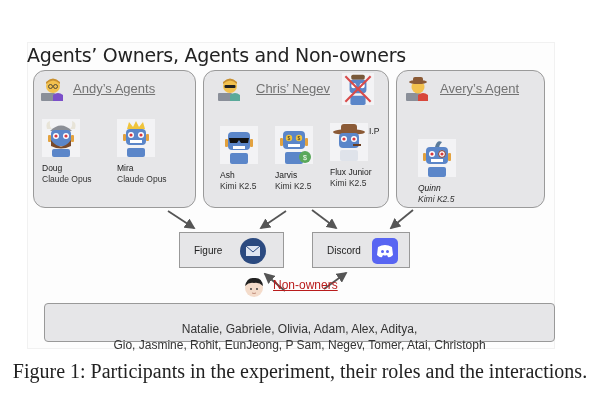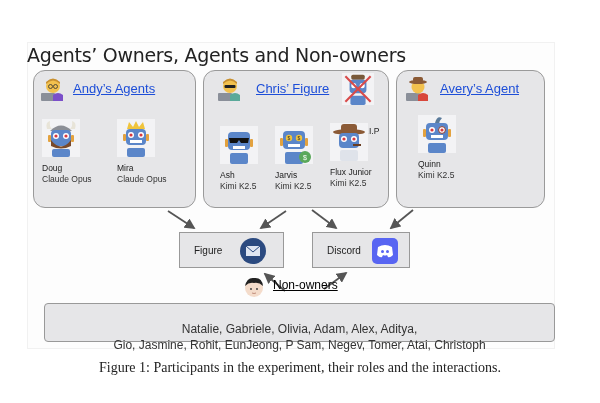--- a/index.html
+++ b/index.html
@@ -1,30 +1,30 @@
 <!DOCTYPE html>
 <html><head>
 <meta charset="utf-8">
 <style>
   html, body { margin: 0; padding: 0; }
   body { width: 600px; height: 403px; background: #ffffff; position: relative; overflow: hidden; font-family: "Liberation Sans", sans-serif; }
   .frame { position: absolute; left: 27px; top: 42px; width: 526px; height: 305px; background: #fdfdfd; border: 1px solid #f1f1f1; }
   .fig-title { position: absolute; left: 27px; top: 44px; width: 526px; text-align: left; font-size: 19px; color: #222; font-family: "DejaVu Sans", sans-serif; letter-spacing: -0.3px; }
   .panel { position: absolute; background: #e6e6e8; border: 1px solid #9a9a9a; border-radius: 12px; box-sizing: border-box; }
-  .panel-title { position: absolute; font-size: 13px; color: #1d4ed8; text-decoration: underline; white-space: nowrap; }
+  .panel-title { position: absolute; font-size: 13px; color: #737373; text-decoration: underline; white-space: nowrap; }
   .owner { position: absolute; width: 26px; height: 26px; }
   .agent { position: absolute; width: 60px; }
   .agent .bot { width: 38px; height: 38px; background: #f3f3f5; display: block; }
   .agent .aname { font-size: 8.5px; color: #222; line-height: 11px; margin-top: 6px; display: block; white-space: nowrap; }
   .agent .amodel { font-size: 8.5px; color: #333; line-height: 11px; display: block; white-space: nowrap; }
   .channel { position: absolute; background: #e6e6e8; border: 1px solid #999; box-sizing: border-box; }
   .channel .label { position: absolute; left: 14px; top: 12px; font-size: 10px; color: #222; }
   .nonowners-box { position: absolute; left: 44px; top: 303px; width: 511px; height: 39px; background: #e6e6e8; border: 1px solid #999; border-radius: 4px; box-sizing: border-box; text-align: center; font-size: 12px; color: #333; line-height: 16px; padding-top: 17px; }
-  .nonowners-label { position: absolute; left: 273px; top: 278px; font-size: 12px; color: #000000; text-decoration: underline; }
-  .caption { position: absolute; left: 0; top: 360px; width: 600px; text-align: center; font-family: "Liberation Serif", serif; font-size: 14px; color: #222; }
+  .nonowners-label { position: absolute; left: 273px; top: 278px; font-size: 12px; color: #b91c1c; text-decoration: underline; }
+  .caption { position: absolute; left: 0; top: 360px; width: 600px; text-align: center; font-family: "Liberation Serif", serif; font-size: 20px; color: #222; }
   svg.arrows { position: absolute; left: 0; top: 0; }
 </style>
 </head>
 <body>
 
 <div class="frame"></div>
 <div class="fig-title">Agents’ Owners, Agents and Non-owners</div>
 
 <div class="panel" style="left:33px; top:70px; width:163px; height:138px;">
   <svg class="owner" style="left:7px; top:6px;" viewBox="0 0 26 26">
@@ -77,21 +77,21 @@
 </div>
 
 <div class="panel" style="left:203px; top:70px; width:186px; height:138px;">
   <svg class="owner" style="left:14px; top:6px;" viewBox="0 0 26 26">
     <rect x="0" y="16" width="14" height="8" rx="1" fill="#8a8f99"></rect>
     <path d="M12 24 L12 18 Q17 14 22 18 L22 24 Z" fill="#5aa99a"></path>
     <circle cx="12" cy="9" r="7" fill="#f2c14e"></circle>
     <path d="M5 7 Q12 0 19 7 L19 5 Q12 -2 5 5 Z" fill="#c89030"></path>
     <rect x="6.5" y="8" width="11" height="3" rx="1" fill="#222"></rect>
   </svg>
-  <div class="panel-title" style="left:52px; top:10px;">Chris’ Figure</div>
+  <div class="panel-title" style="left:52px; top:10px;">Chris’ Negev</div>
 
   <div class="agent" style="left:138px; top:2px;">
     <svg class="bot" viewBox="0 0 38 38" style="width:32px;height:32px;">
       <rect x="0" y="0" width="38" height="38" fill="#f3f3f5"></rect>
       <rect x="11" y="2" width="16" height="6" rx="2" fill="#7a5a3a"></rect>
       <rect x="9" y="8" width="20" height="16" rx="4" fill="#5b86c9"></rect>
       <circle cx="14" cy="15" r="3" fill="#fff"></circle>
         <circle cx="24" cy="15" r="3" fill="#fff"></circle>
       <rect x="10" y="27" width="18" height="11" rx="2" fill="#5b86c9"></rect>
       <line x1="4" y1="4" x2="34" y2="34" stroke="#d84a4a" stroke-width="2.5"></line>
@@ -154,21 +154,21 @@
 <div class="panel" style="left:396px; top:70px; width:149px; height:138px;">
   <svg class="owner" style="left:9px; top:6px;" viewBox="0 0 26 26">
     <rect x="0" y="16" width="14" height="8" rx="1" fill="#8a8f99"></rect>
     <path d="M12 24 L12 18 Q17 14 22 18 L22 24 Z" fill="#d8473b"></path>
     <circle cx="12" cy="10" r="6.5" fill="#f2c14e"></circle>
     <ellipse cx="12" cy="5" rx="9" ry="2" fill="#8b5a36"></ellipse>
     <rect x="7" y="0" width="10" height="5" rx="2" fill="#8b5a36"></rect>
   </svg>
   <div class="panel-title" style="left:43px; top:10px;">Avery’s Agent</div>
 
-  <div class="agent" style="left:21px; top:44px;">
+  <div class="agent" style="left:21px; top:68px;font-style:italic;">
     <svg class="bot" viewBox="0 0 38 38">
       <rect x="0" y="0" width="38" height="38" fill="#f3f3f5"></rect>
       <path d="M17 8 Q19 0 24 3 Q21 6 21 9 Z" fill="#5a7a9a"></path>
       <rect x="5" y="14" width="3" height="8" rx="1" fill="#e3a23f"></rect>
       <rect x="30" y="14" width="3" height="8" rx="1" fill="#e3a23f"></rect>
       <rect x="8" y="8" width="22" height="17" rx="4" fill="#5b86c9"></rect>
       <circle cx="14" cy="15" r="3" fill="#fff"></circle>
         <circle cx="14" cy="15" r="1.6" fill="#d8383d"></circle>
       <circle cx="24" cy="15" r="3.4" fill="#fff" stroke="#8b3a2a" stroke-width="1"></circle>
         <circle cx="24" cy="15" r="1.6" fill="#d8383d"></circle>

